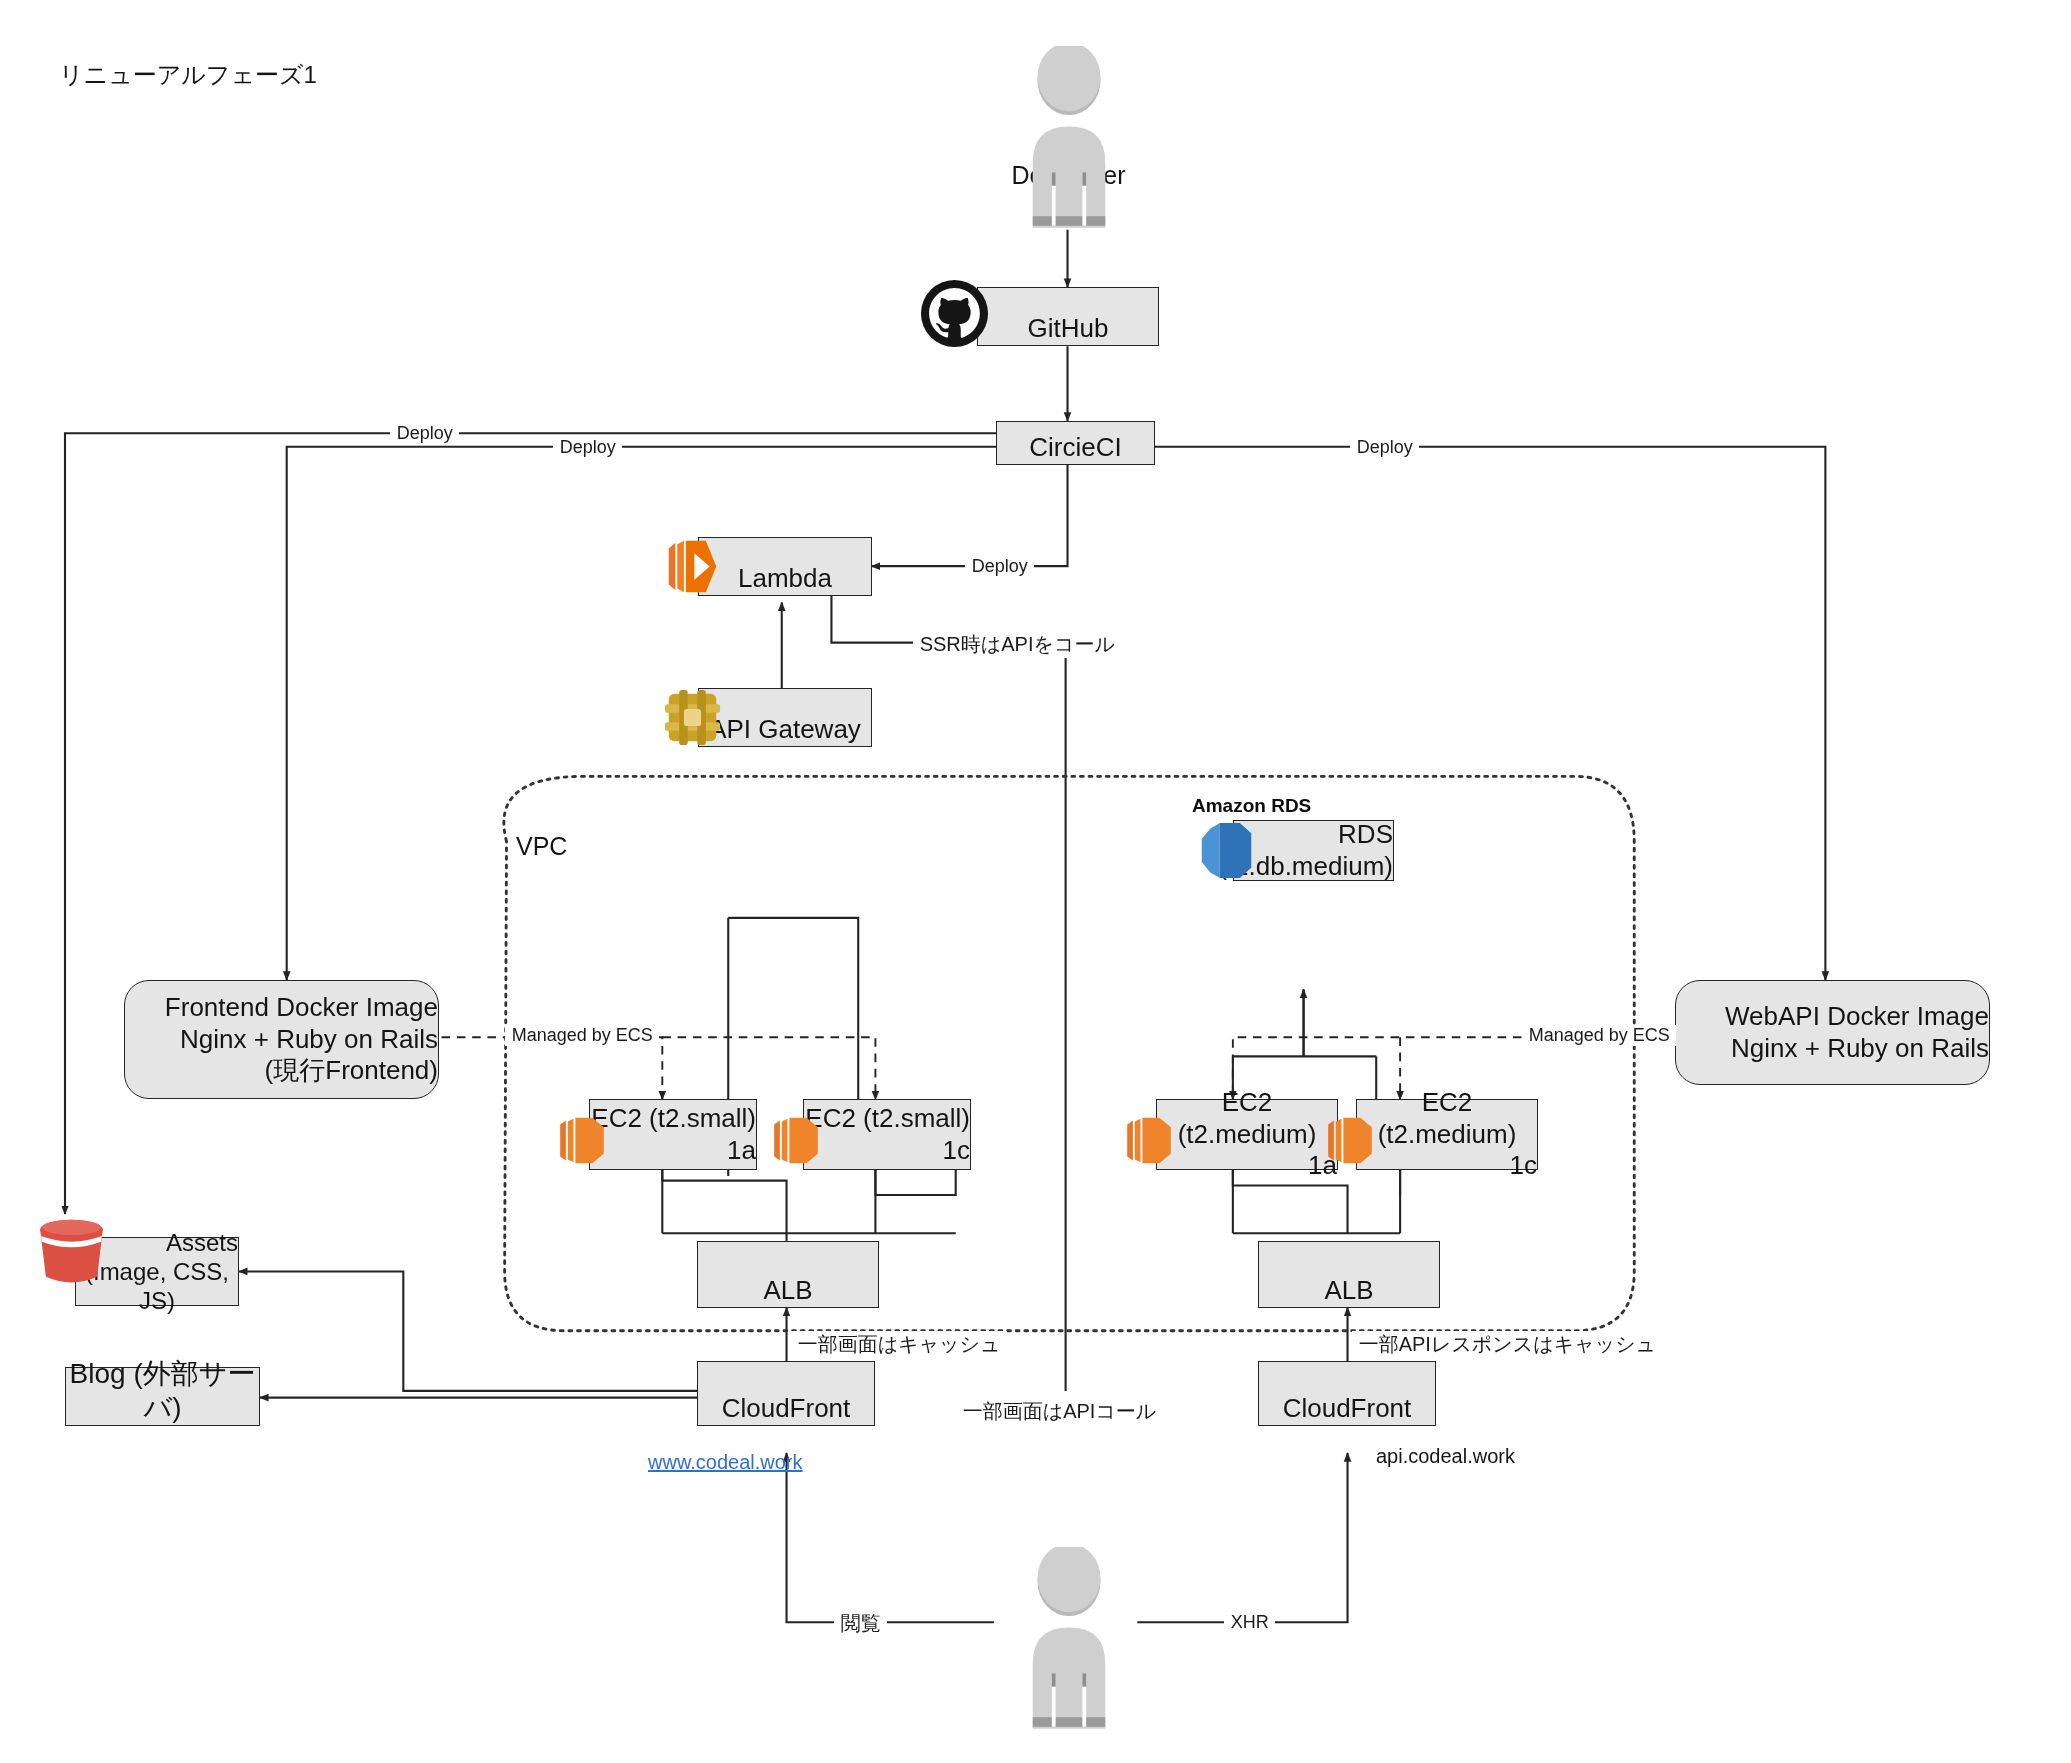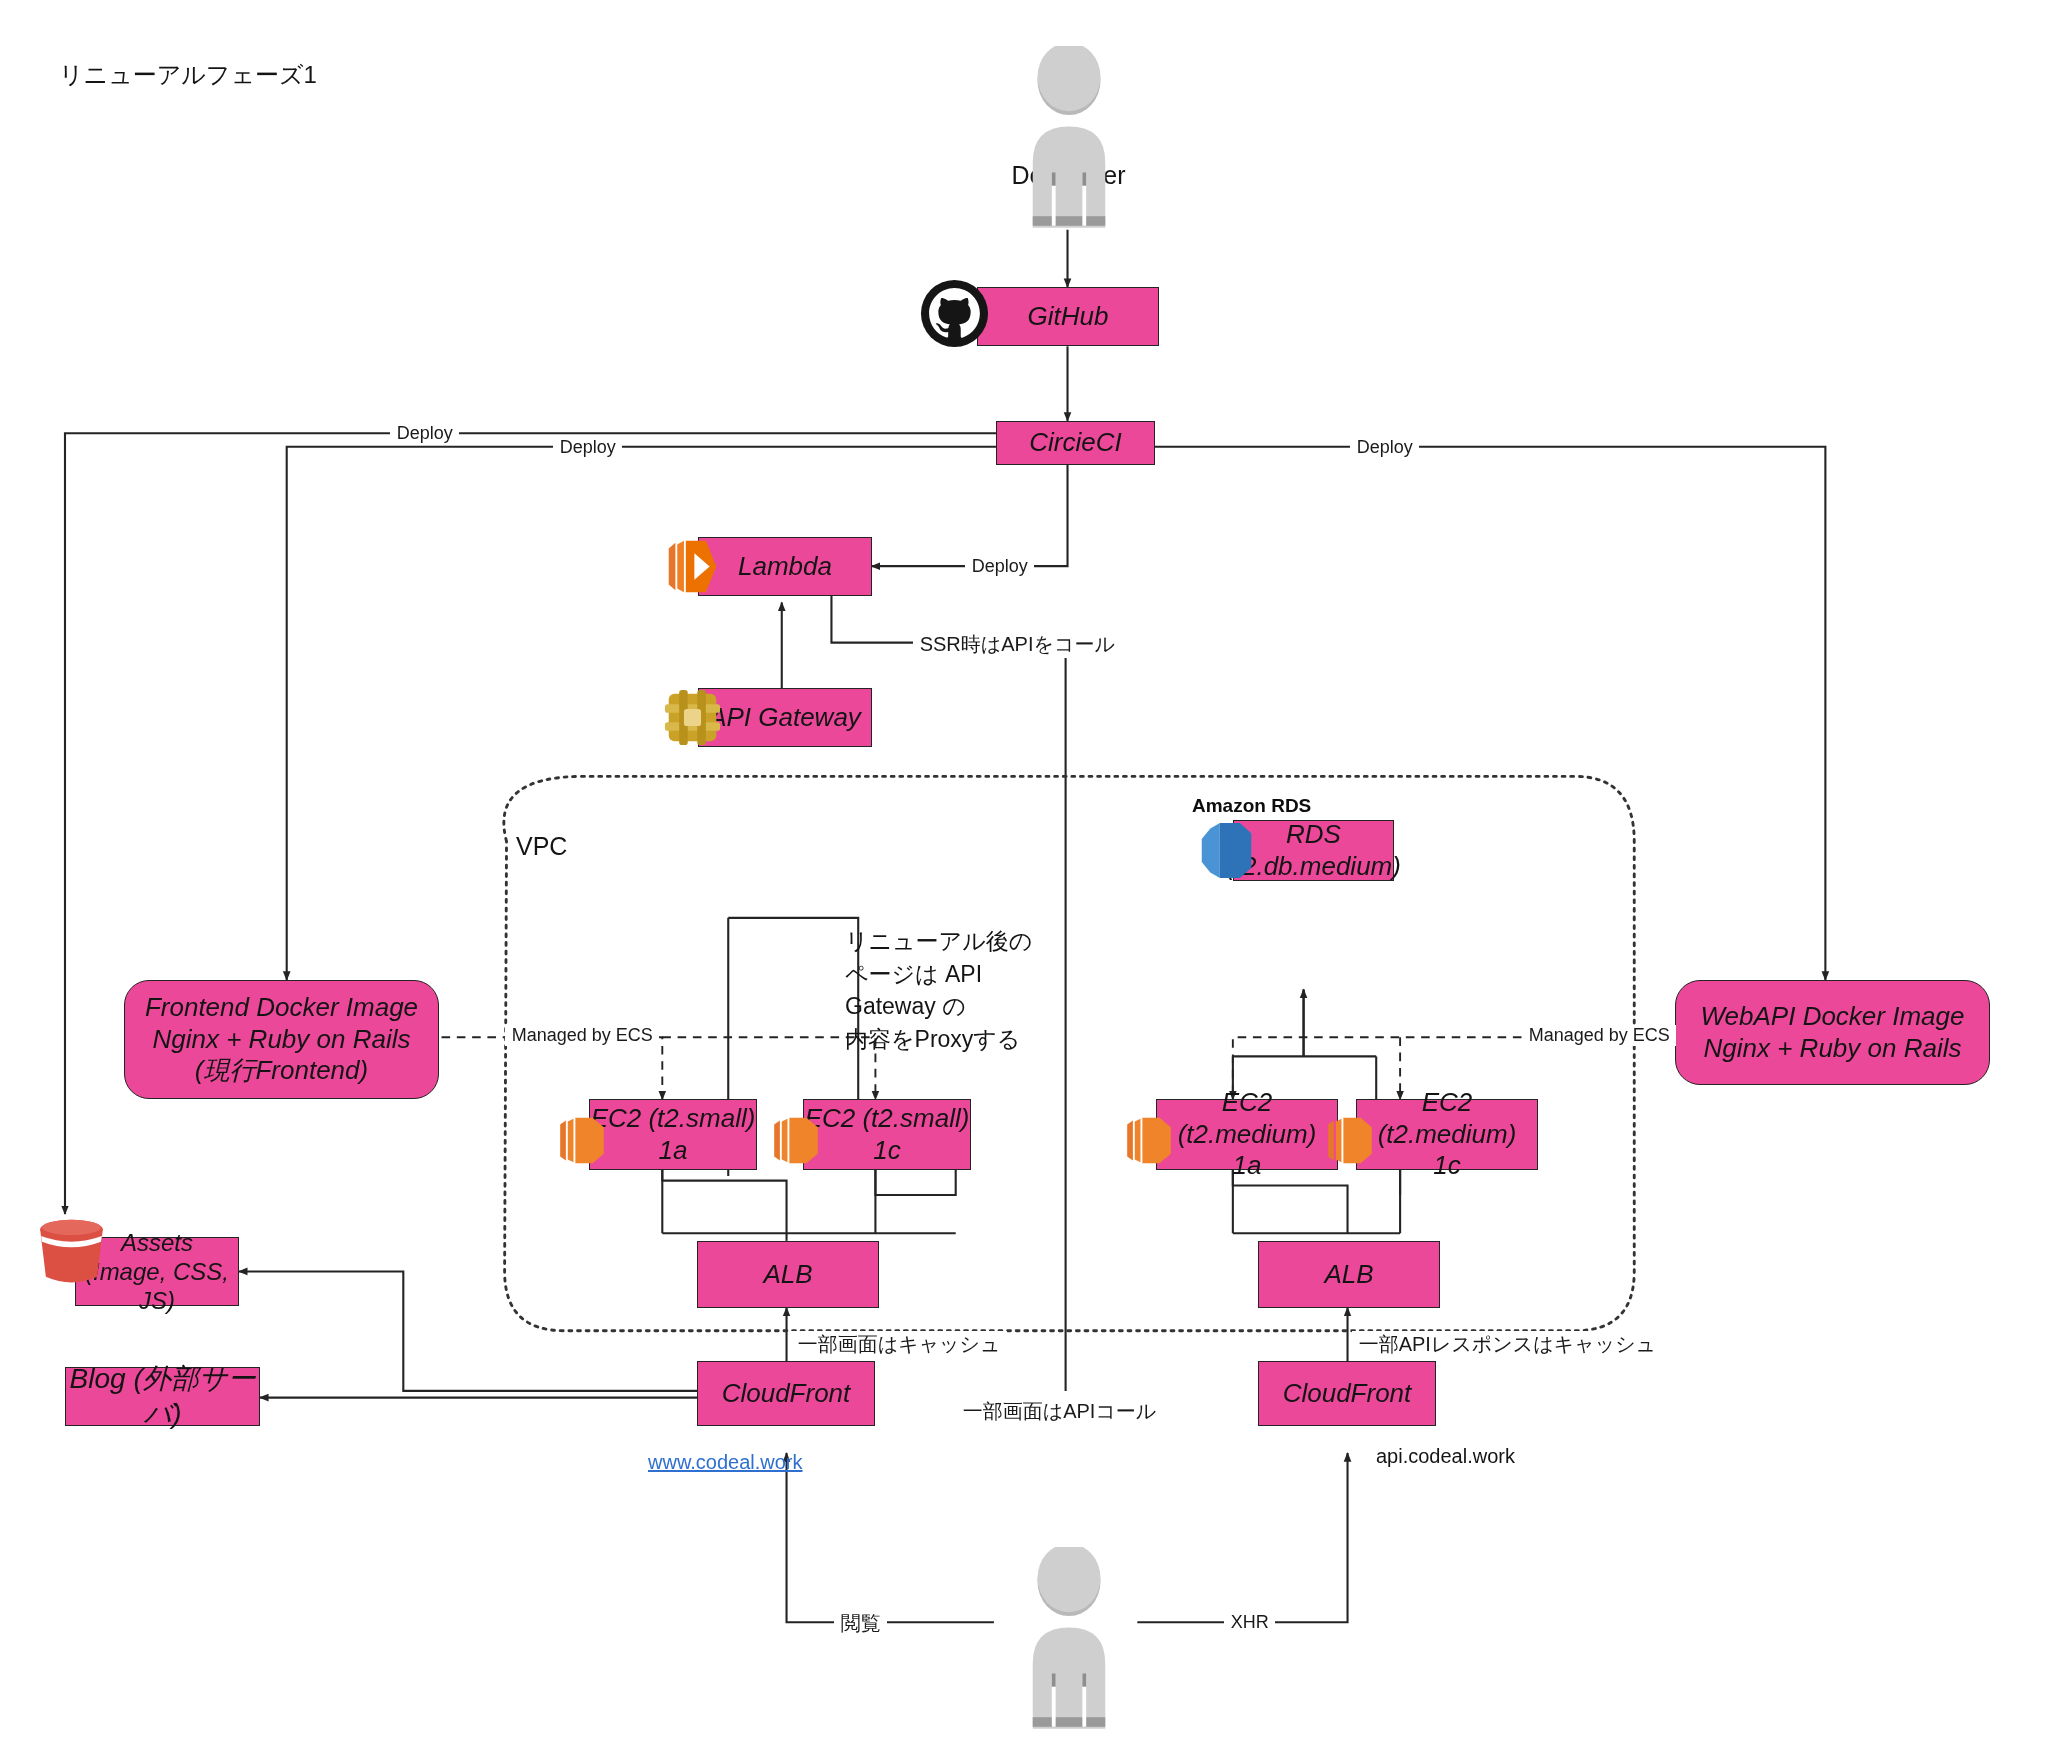--- a/index.html
+++ b/index.html
@@ -21,31 +21,30 @@
     position: absolute;
     top: 0;
     left: 0;
     width: 2071px;
     height: 1764px;
   }
   .node-box {
     position: absolute;
     box-sizing: border-box;
     border: 1.9px solid #242424;
-    background: #ec4899;
+    background: #e5e5e5;
     display: flex;
-    align-items: center;
+    align-items: flex-end;
     justify-content: center;
     text-align: center;
     font-family: "Liberation Sans", "DejaVu Sans", sans-serif;
     font-size: 26px;
     color: #141414;
     line-height: 1.22;
     z-index: 5;
-    font-style: italic;
   }
   .node-box.rounded {
     border-radius: 25px;
   }
   .node-box.multiline {
     flex-direction: column;
   }
   .free-label {
     position: absolute;
     font-family: "Liberation Sans", "DejaVu Sans", sans-serif;
@@ -254,23 +253,20 @@
     <svg width="59" height="61" viewBox="0 0 62 64">
       <path d="M24,3 L24,61 L14,55 L5,44 L5,20 L14,9 Z" fill="#4A94D6"></path>
       <path d="M24,3 L45,3 L57,14 L57,50 L45,61 L24,61 Z" fill="#2E73B8"></path>
     </svg>
   </div>
   <div class="node-box multiline" style="left:1233px; top:820px; width:161px; height:61px;">
     <span>RDS</span>
     <span>(t2.db.medium)</span>
   </div>
 
-  <div class="note-box" style="left:845px; top:925px; width:229px;">リニューアル後の
-ページは API Gateway の
-内容をProxyする</div>
 
   <div class="node-box rounded multiline" style="left:124px; top:980px; width:315px; height:119px;">
     <span>Frontend Docker Image</span>
     <span>Nginx + Ruby on Rails</span>
     <span>(現行Frontend)</span>
   </div>
 
   <div class="node-box rounded multiline" style="left:1675px; top:980px; width:315px; height:105px;">
     <span>WebAPI Docker Image</span>
     <span>Nginx + Ruby on Rails</span>

